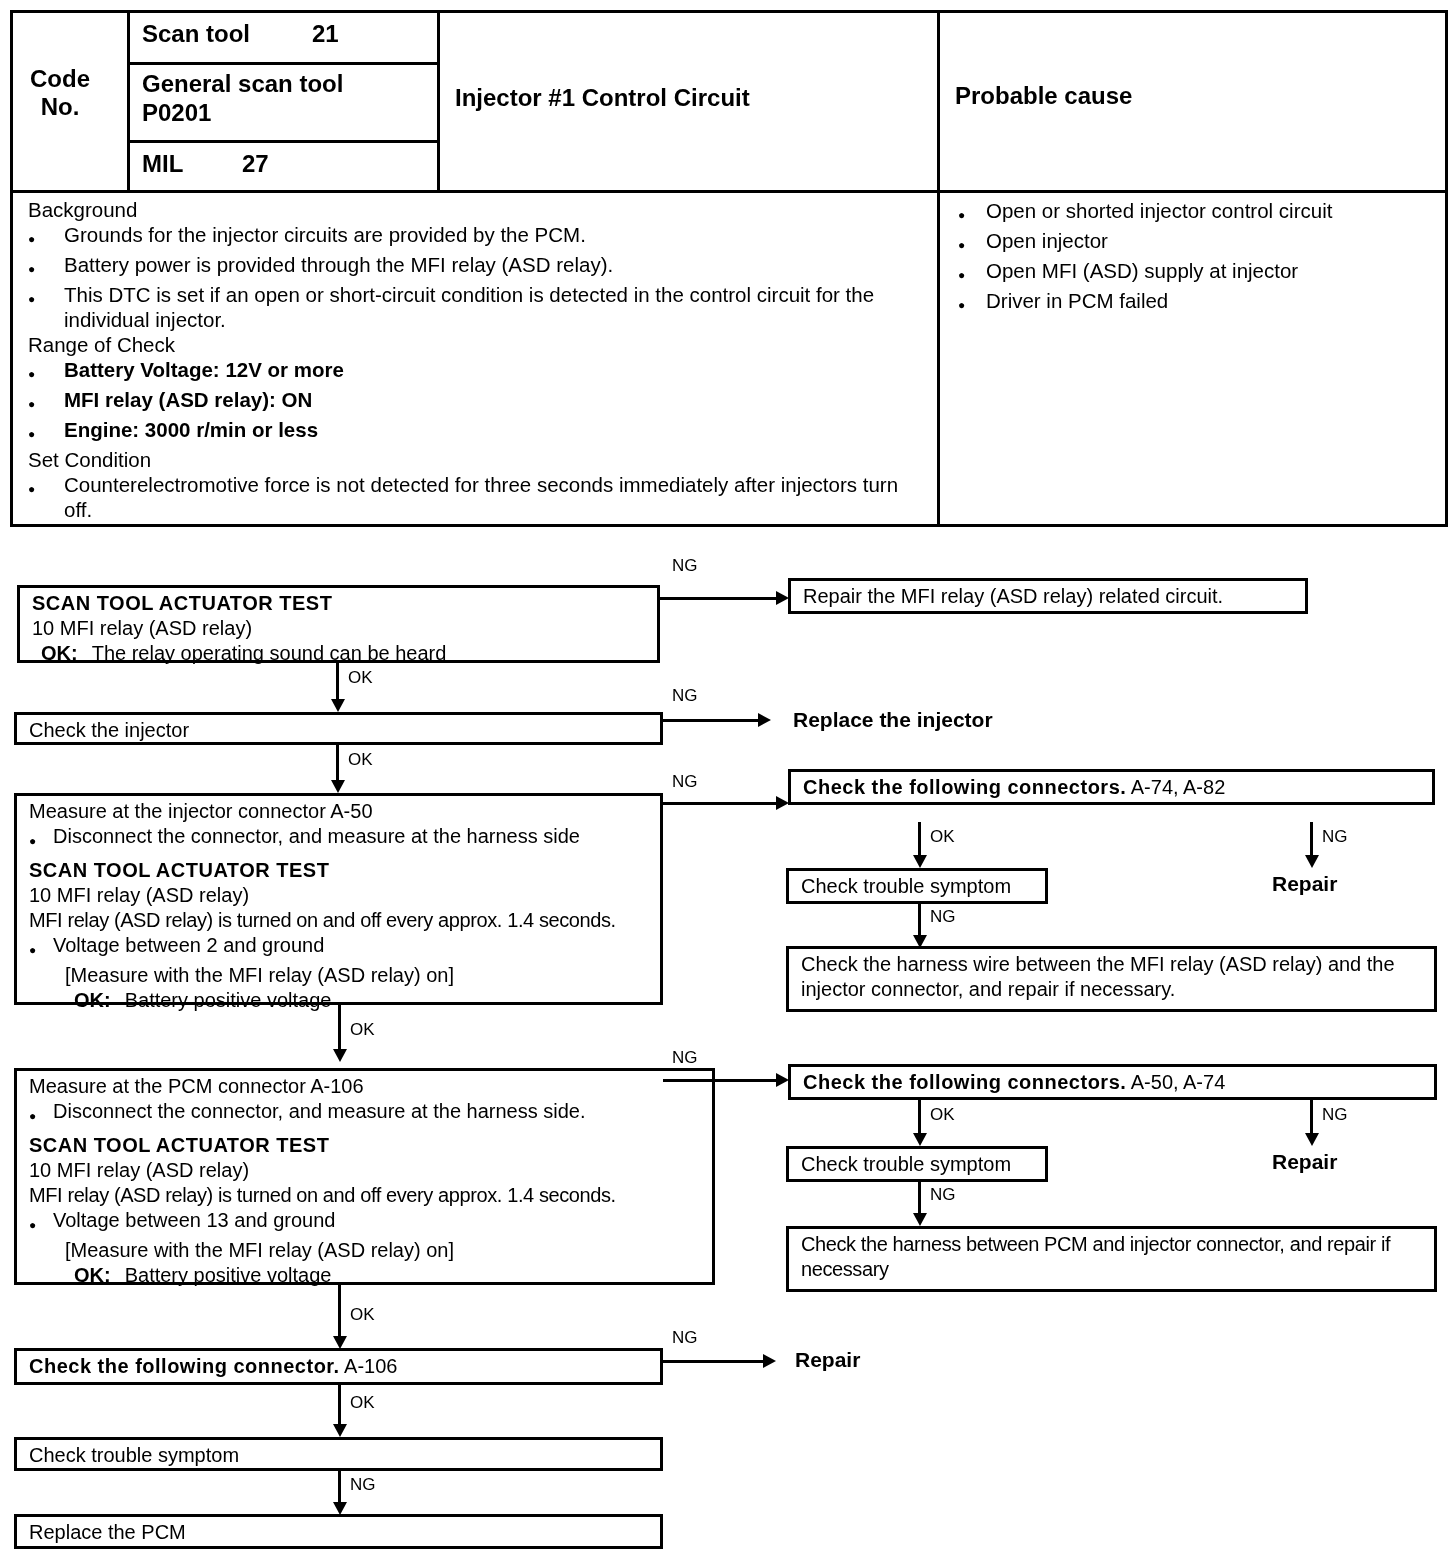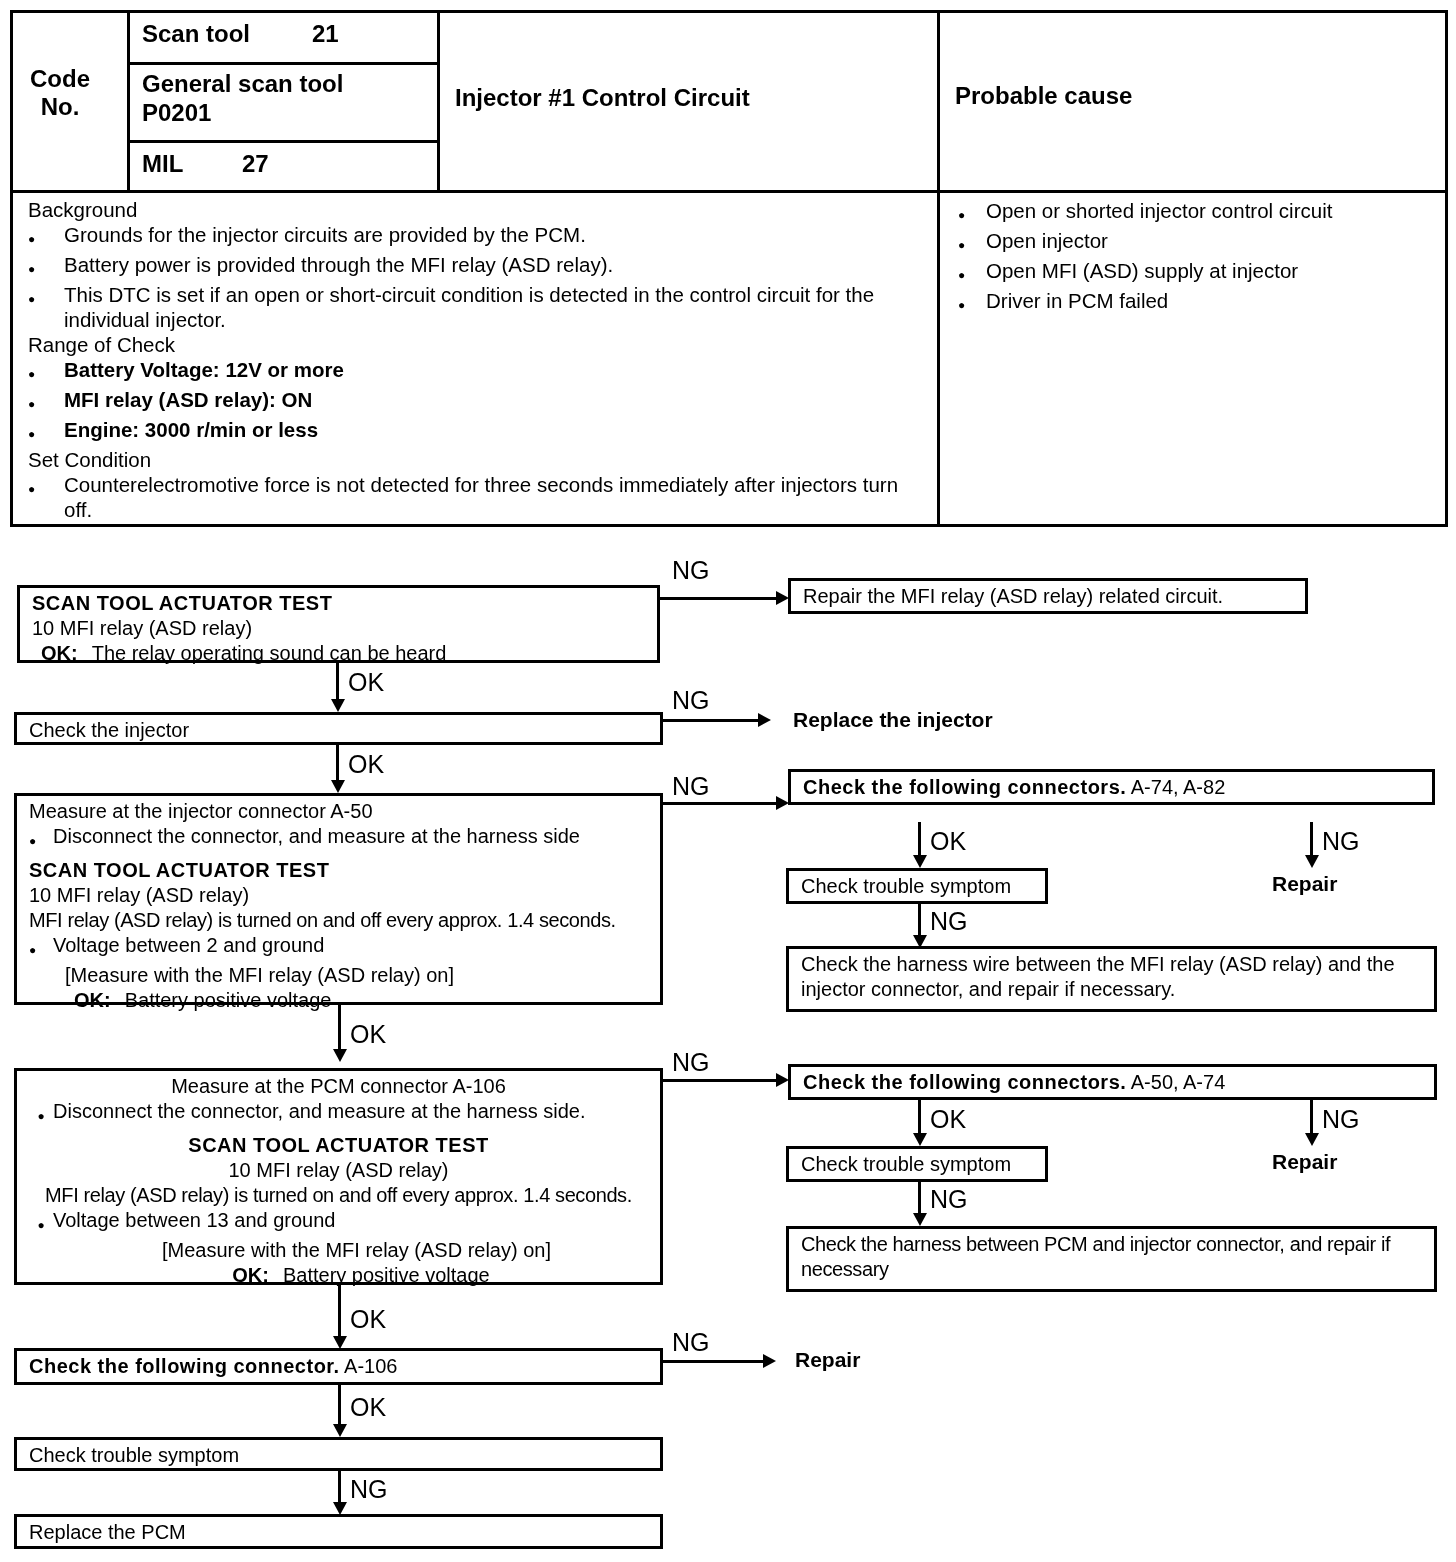--- a/index.html
+++ b/index.html
@@ -21,21 +21,21 @@
   .bullet-glyph { width:36px; flex:0 0 36px; font-size:12px; padding-top:5px; }
   .pc-row .bullet-glyph { width:28px; flex:0 0 28px; }
   
   .fbox {
     position:absolute; border:3px solid #000; box-sizing:border-box;
     background:#fff; font-size:20px; line-height:25px; padding:3px 12px;
   }
   .cond { letter-spacing:-0.4px; }
   .ind { padding-left:36px; }
   .okline .oklab { font-weight:bold; margin-right:14px;margin-left:9px; }
-  .lbl { position:absolute; font-size:25px; font-weight:normal; }
+  .lbl { position:absolute; font-size:17px; font-weight:normal; }
   .action { position:absolute; font-size:21px; font-weight:bold; }
   .arr-d { position:absolute; width:0; height:0;
     border-left:7px solid transparent; border-right:7px solid transparent;
     border-top:13px solid #000; }
   .arr-r { position:absolute; width:0; height:0;
     border-top:7px solid transparent; border-bottom:7px solid transparent;
     border-left:13px solid #000; }
   .fb-title { font-weight:bold; letter-spacing:0.5px; }
 </style>
 </head>
@@ -185,21 +185,21 @@
   <div class="lbl" style="left:930px; top:907px;">NG</div>
   <div class="arr-d" style="left:913px; top:935px;"></div>
   <div class="fbox" style="left:786px; top:946px; width:651px; height:66px;">
     <span>Check the harness wire between the MFI relay (ASD relay) and the injector connector, and repair if necessary.</span>
   </div>
 
   <div class="vl" style="left:338px; top:1005px; height:45px;"></div>
   <div class="lbl" style="left:350px; top:1020px;">OK</div>
   <div class="arr-d" style="left:333px; top:1049px;"></div>
 
-  <div class="fbox" style="left:14px; top:1068px; width:649px; height:217px;text-align:center;">
+  <div class="fbox" style="left:14px; top:1068px; width:701px; height:217px;">
     <div>Measure at the PCM connector A-106</div>
     <div class="bullet-row">
       <span class="bullet-glyph" style="width:24px; flex:0 0 24px;">●</span>
       <span>Disconnect the connector, and measure at the harness side.</span>
     </div>
     <div class="fb-title" style="margin-top:4px;">SCAN TOOL ACTUATOR TEST</div>
     <div>10 MFI relay (ASD relay)</div>
     <div class="cond">MFI relay (ASD relay) is turned on and off every approx. 1.4 seconds.</div>
     <div class="bullet-row">
       <span class="bullet-glyph" style="width:24px; flex:0 0 24px;">●</span>

